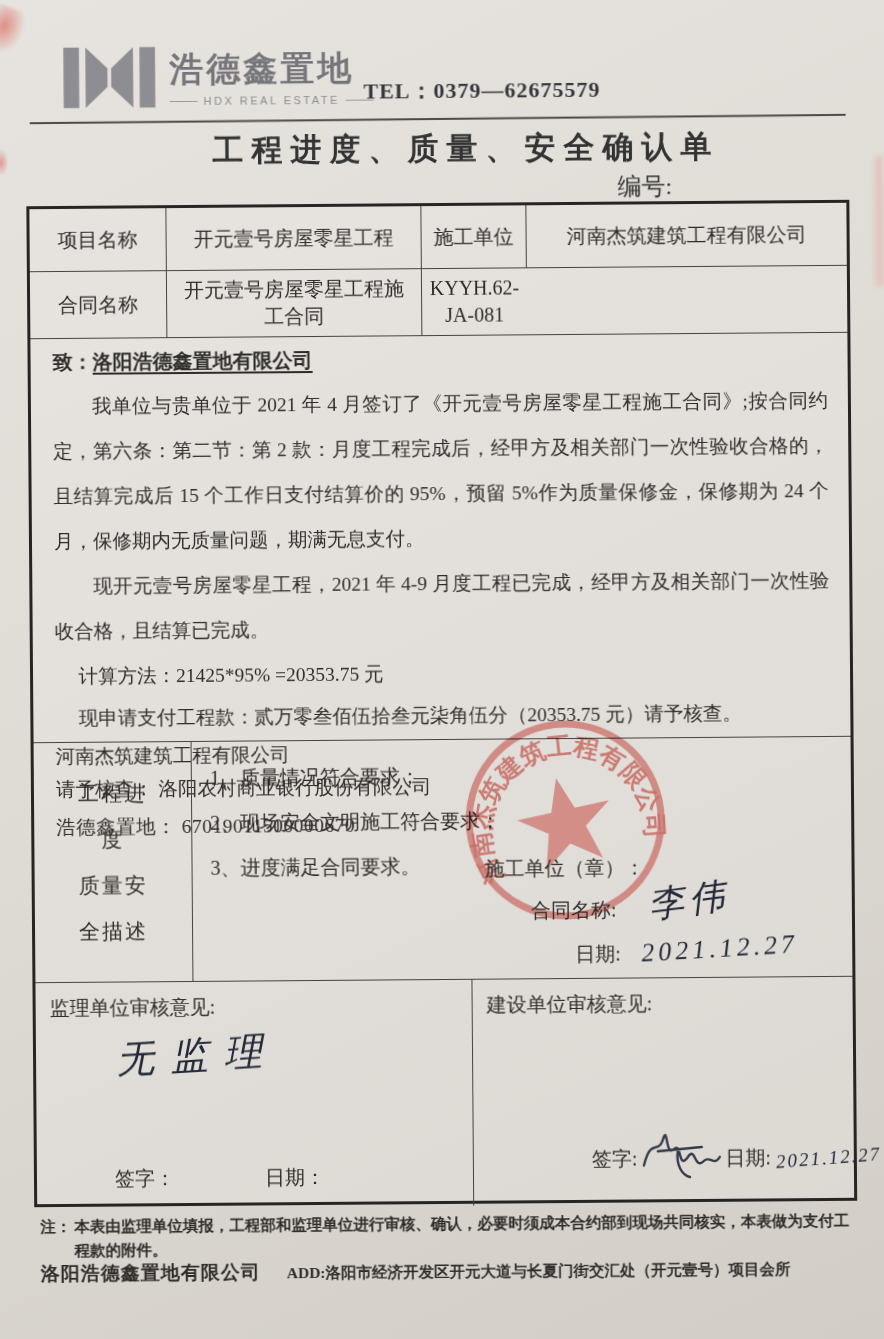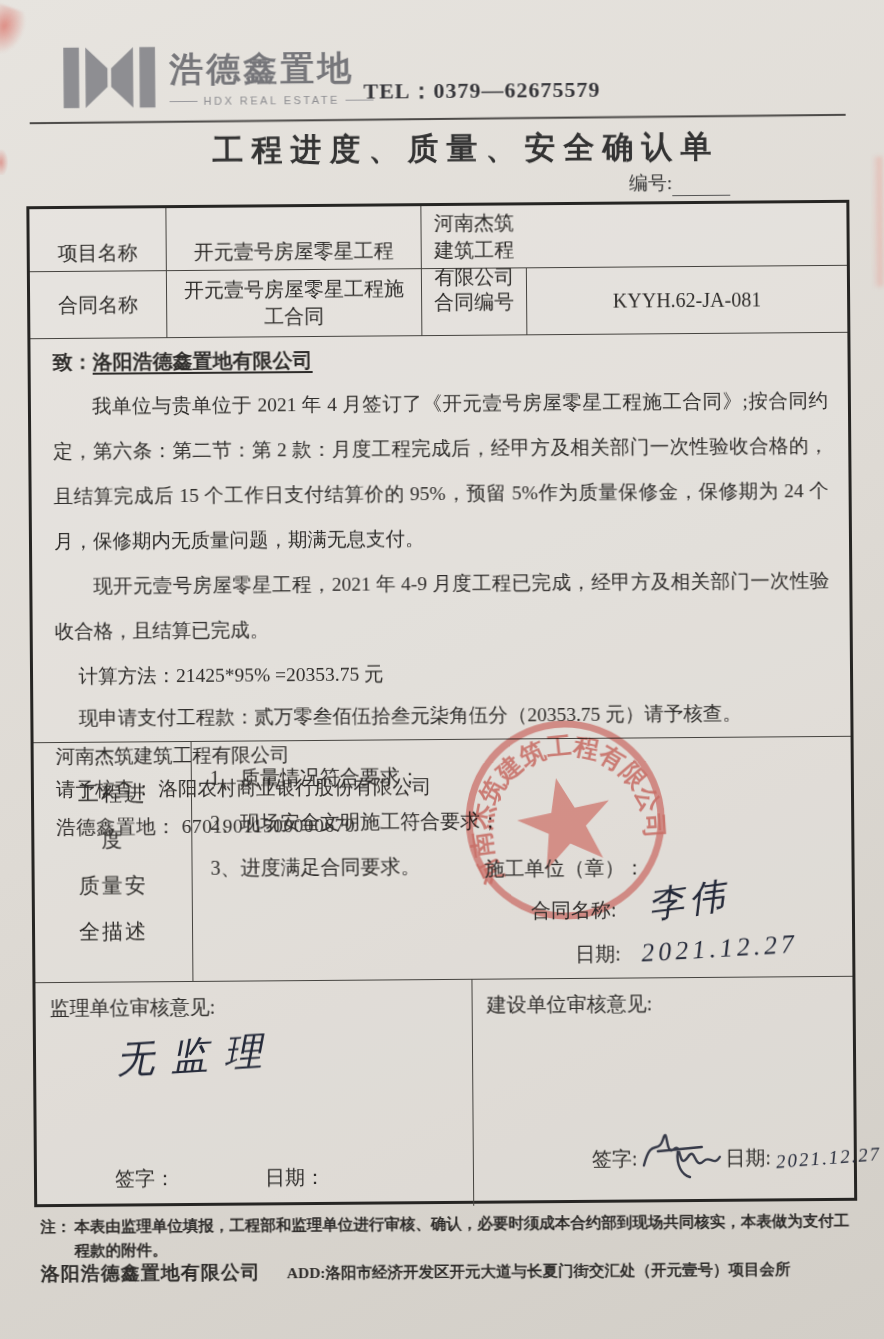--- a/index.html
+++ b/index.html
@@ -38,21 +38,21 @@
     color: #8d8d91; font-size: 11px; letter-spacing: 2.5px;
     font-family: "Liberation Sans", "DejaVu Sans", sans-serif; }
   .brand-text .en::before, .brand-text .en::after { content: ""; height: 1px; background: #9a9a9e; flex: 1 0 28px; }
   .tel { position: absolute; left: 300px; top: 34px; font-size: 22px; font-weight: bold;
     letter-spacing: 1px; color: #39393d; }
   .header-rule { position: absolute; left: 34px; top: 118px; width: 816px; height: 0;
     border-top: 2px solid #4c4a48; transform: rotate(-0.15deg); }
 
   .doc-title { position: absolute; left: 0; top: 128px; width: 700px; text-align: center;
     font-size: 31px; font-weight: bold; letter-spacing: 8px; color: #333; }
-  .doc-no { position: absolute; right: 150px; top: 172px; font-size: 19px; color: #333; }
+  .doc-no { position: absolute; right: 150px; top: 172px; font-size: 24px; color: #333; }
   .doc-no .fill { display: inline-block; width: 58px; border-bottom: 1.5px solid #555; height: 18px; vertical-align: bottom; }
 
   
   .form-table { position: absolute; left: 30px; top: 203px; width: 823px; height: 1001px;
     border: 3.5px solid #262523; background: rgba(236,233,228,.35); }
   .row { border-bottom: 1.6px solid #45433f; position: relative; }
   .row:last-child { border-bottom: none; }
   .info-row { display: grid; grid-template-columns: 137px 255px 105px 1fr; align-items: stretch; }
   .info-row > div { border-right: 1.6px solid #45433f; display: flex; align-items: center;
     justify-content: center; text-align: center; font-size: 20px; padding: 4px 8px; line-height: 1.35; }
@@ -136,27 +136,27 @@
   <div class="doc-title" style="left:120px;">工程进度、质量、安全确认单</div>
   <div class="doc-no">
     <span>编号:</span><span class="fill"></span>
   </div>
 
   <div class="form-table">
 
     <div class="row info-row r1">
       <div>项目名称</div>
       <div>开元壹号房屋零星工程</div>
+      <div>施工单位</div>
       <div>河南杰筑建筑工程有限公司</div>
     </div>
 
     <div class="row info-row r2">
       <div>合同名称</div>
       <div>开元壹号房屋零星工程施工合同</div>
-      <div>合同编号</div>
       <div>KYYH.62-JA-081</div>
     </div>
 
     <div class="row body-cell">
       <div class="to-line">
         <span>致：</span><span class="uv">洛阳浩德鑫置地有限公司</span>
       </div>
       <div class="para">我单位与贵单位于 2021 年 4 月签订了《开元壹号房屋零星工程施工合同》;按合同约定，第六条：第二节：第 2 款：月度工程完成后，经甲方及相关部门一次性验收合格的，且结算完成后 15 个工作日支付结算价的 95%，预留 5%作为质量保修金，保修期为 24 个月，保修期内无质量问题，期满无息支付。</div>
       <div class="para">现开元壹号房屋零星工程，2021 年 4-9 月度工程已完成，经甲方及相关部门一次性验收合格，且结算已完成。</div>
       <div class="calcline">计算方法：21425*95% =20353.75 元</div>

